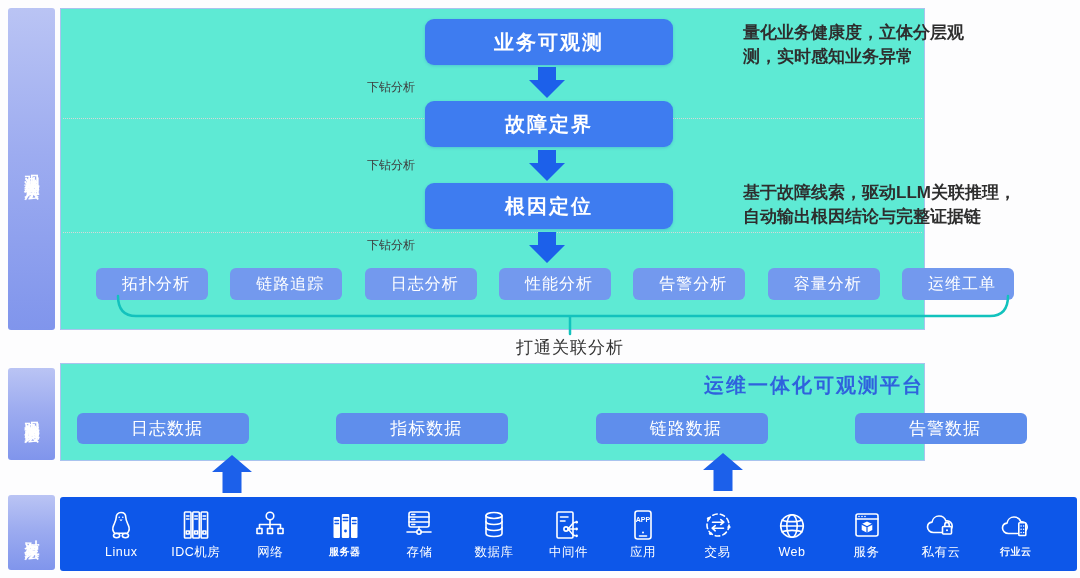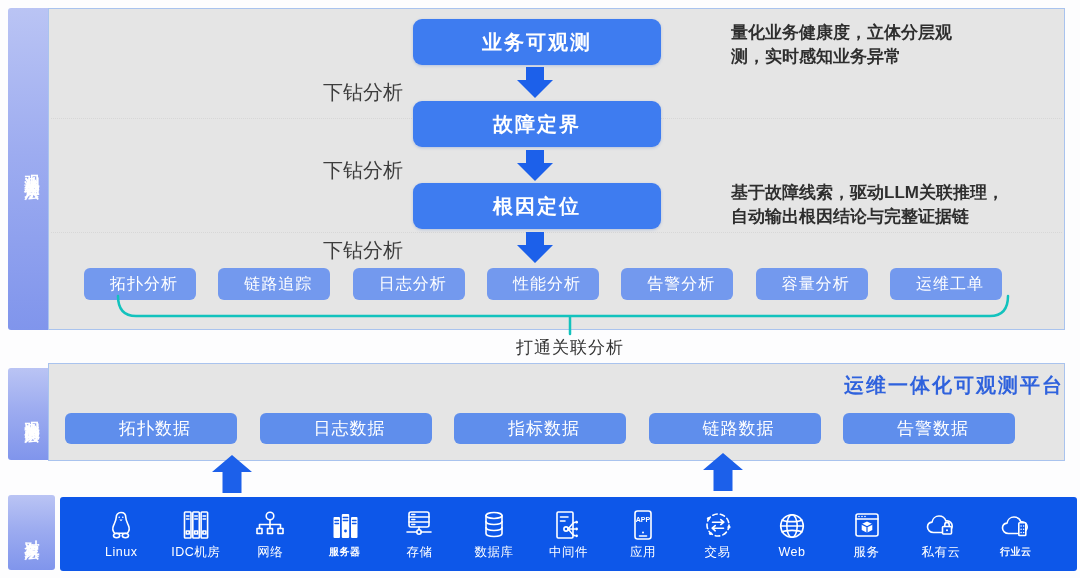--- a/index.html
+++ b/index.html
@@ -15,40 +15,40 @@
     display:flex; align-items:center; justify-content:center;
     color:#fff; font-weight:600; font-size:15px;
     writing-mode:vertical-rl; letter-spacing:3px;
   }
   .bar-scenario { top:8px; height:322px; }
   .bar-capability { top:368px; height:92px; letter-spacing:2px; }
   .bar-objects { top:495px; height:75px; }
 
   
   .panel {
-    position:absolute; left:48px; width:1017px;
-    background:#e5e5e5; border:1px solid #a9c3ee;
+    position:absolute; left:60px; width:865px;
+    background:#5eead4; border:1px solid #a9c3ee;
   }
   .panel-scenario { top:8px; height:322px; }
   .panel-platform { top:363px; height:98px; }
 
   .dotted-line { position:absolute; left:2px; right:2px; border-top:1px dotted #d7d7d7; }
 
   
   .flow-box {
     position:absolute; left:364px; width:248px; height:46px;
     background:#3e7cf0; border-radius:9px;
     display:flex; align-items:center; justify-content:center;
     color:#fff; font-size:20px; font-weight:600; letter-spacing:2px;
     box-shadow:0 1px 3px rgba(40,90,200,.25);
   }
   .arrow-down { position:absolute; left:468px; width:36px; height:31px; }
   .drill-label {
     position:absolute; left:272px; width:82px; text-align:right;
-    font-size:20px; color:#3d3d3d; font-weight:500;
+    font-size:12px; color:#3d3d3d; font-weight:500;
   }
   .desc {
     position:absolute; left:682px; width:290px;
     font-size:17px; line-height:1.42; color:#2e2e2e; font-weight:600;
     white-space:pre-line;
   }
 
   
   .analysis-row {
     position:absolute; left:35px; top:259px; width:918px; height:32px;
@@ -147,21 +147,20 @@
   </div>
 
   <svg class="bracket-svg">
     <path d="M58 0 Q58 20 76 20 H930 Q948 20 948 0 M510 20 V38" stroke="#12c2bd" stroke-width="2.5" fill="none" stroke-linecap="round"></path>
   </svg>
   <div class="bracket-label">打通关联分析</div>
 
   <div class="panel panel-platform">
     <div class="platform-title">运维一体化可观测平台</div>
     <div class="data-row">
-      <div class="pill pill-data">拓扑数据</div>
       <div class="pill pill-data">日志数据</div>
       <div class="pill pill-data">指标数据</div>
       <div class="pill pill-data">链路数据</div>
       <div class="pill pill-data">告警数据</div>
     </div>
   </div>
 
   <svg class="up-arrow up-arrow-1" viewBox="0 0 40 38">
       <polygon points="20,0 40,17 29.5,17 29.5,38 10.5,38 10.5,17 0,17" fill="#1c60ea"></polygon>
     </svg>

